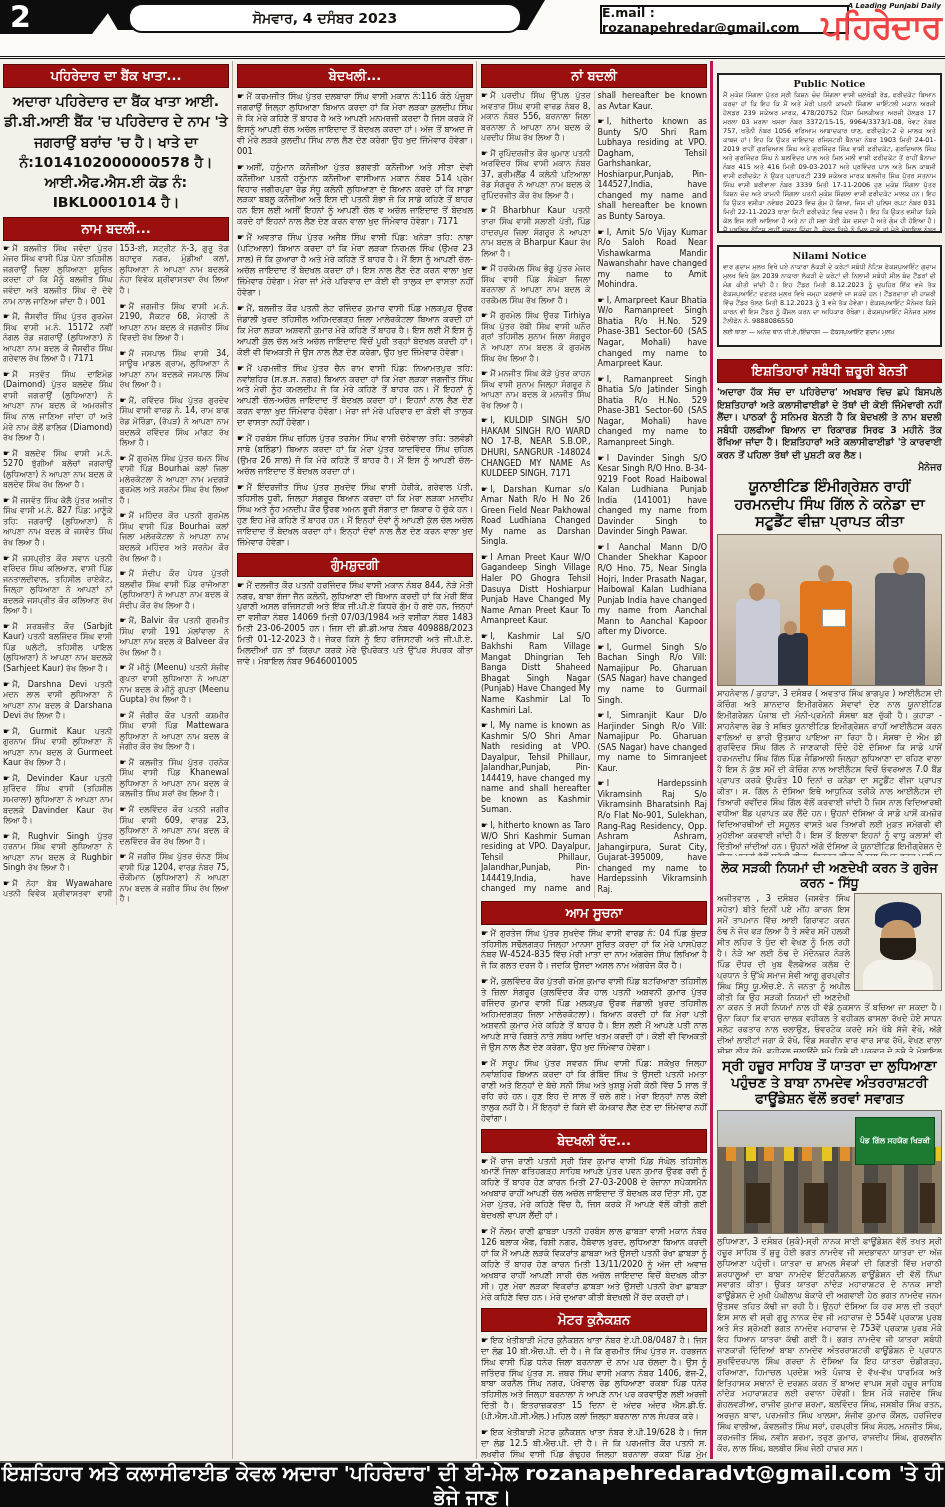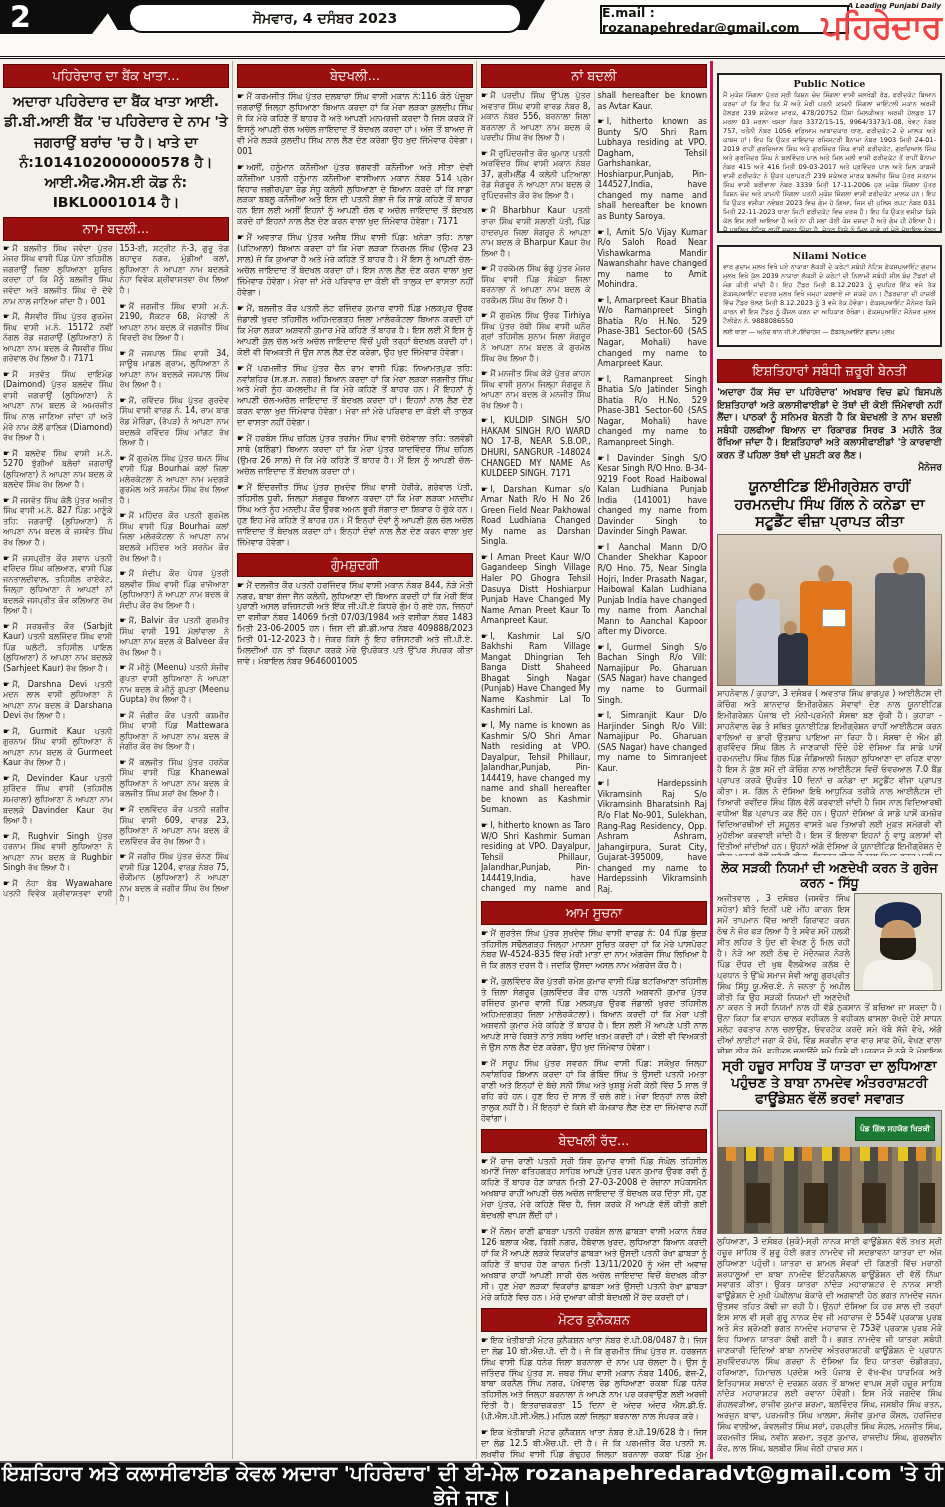--- a/index.html
+++ b/index.html
@@ -19,21 +19,21 @@
   .masthead{position:absolute;right:4px;top:0;width:182px;height:54px;text-align:right;}
   .masthead .tagline{font-size:7px;font-style:italic;font-weight:bold;margin-top:2px;}
   .masthead .logo{font-size:33px;font-weight:bold;line-height:1;letter-spacing:-1px;color:#ef4444;}
   
   .cols{flex:1 1 auto;display:flex;gap:4px;padding:2px 3px;overflow:hidden;}
   .col{overflow:hidden;height:100%;box-sizing:border-box;}
   .col1{width:230px;border-right:1px solid #b4ab9c;padding-right:3px;}
   .col2{width:240px;border-right:1px solid #b4ab9c;padding-right:3px;}
   .col3{width:232px;border-right:3px solid #be185d;padding-right:3px;}
   .col4{flex:1;}
-  .banner{background:#9c0f0f;color:#fff;font-size:13px;font-weight:normal;text-align:center;
+  .banner{background:#9c0f0f;color:#fff;font-size:13px;font-weight:bold;text-align:center;
           margin:3px 0;padding:3px 2px;border:1px solid #5c0707;}
   .bank-text{font-size:14px;font-weight:bold;text-align:center;line-height:1.45;margin:2px 1px 4px;}
   .twocol{column-count:2;column-gap:7px;column-rule:1px solid #c8c1b2;}
   p.notice{margin:0 0 5px;font-size:8px;line-height:1.32;text-align:justify;}
   .wide p.notice{font-size:8.3px;}
   .bullet{color:#111;font-weight:bold;margin-right:2px;}
   
   .noticebox{border:2px solid #222;background:#fcfbf8;padding:3px 4px;margin:12px 0;overflow:hidden;}
   .noticebox .nb-title{text-align:center;font-family:"DejaVu Serif",serif;font-weight:bold;font-size:9.5px;margin:0 0 2px;}
   .noticebox .nb-body{font-size:6.5px;line-height:1.38;text-align:justify;margin:0;}
@@ -65,21 +65,21 @@
   .beard{position:absolute;left:50%;transform:translateX(-50%);top:44px;width:36px;height:22px;border-radius:0 0 48% 48%;background:#241d16;}
   .shirt{position:absolute;left:50%;transform:translateX(-50%);bottom:0;width:70px;height:30px;border-radius:18px 18px 0 0;background:#f3f1ea;}
   .ph-group{height:122px;background:linear-gradient(#c9cdd2 0%,#c1bba9 45%,#97907f 100%);}
   .crowd{position:absolute;bottom:0;left:0;right:0;height:86px;
          background:repeating-linear-gradient(90deg,#6d6252 0 14px,#8b7c63 14px 26px,#4e4a44 26px 40px);}
   .caps{position:absolute;bottom:72px;left:0;right:0;height:14px;
         background:repeating-linear-gradient(90deg,transparent 0 8px,#e0912b 8px 18px,transparent 18px 28px,#e7c41f 28px 38px);}
   .frames{position:absolute;bottom:10px;left:6px;right:6px;height:40px;
         background:repeating-linear-gradient(90deg,transparent 0 22px,#3a2c1c 22px 46px,transparent 46px 58px);}
   .sign{position:absolute;top:6px;right:6px;background:#1d7a33;color:#fff;font-size:7.5px;font-weight:bold;
-        padding:6px 4px;border:1px solid #0d4d1d;}
+        padding:18px 4px;border:1px solid #0d4d1d;}
   
   footer{flex:0 0 auto;height:44px;background:#0c0c0c;color:#fff;display:flex;align-items:center;justify-content:center;
          font-size:20px;font-weight:bold;border-top:2px solid #5c5c5c;text-align:center;}
 </style>
 </head>
 <body>
 
 <div class="page">
 
   <header>

